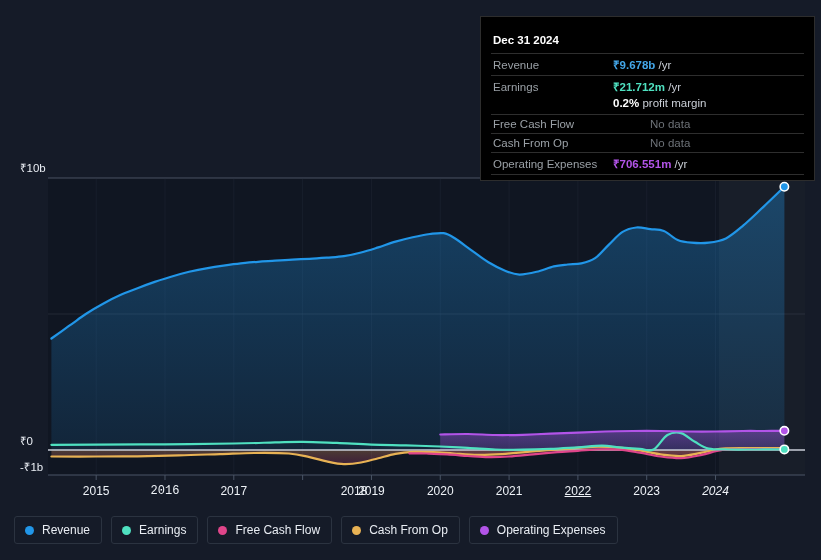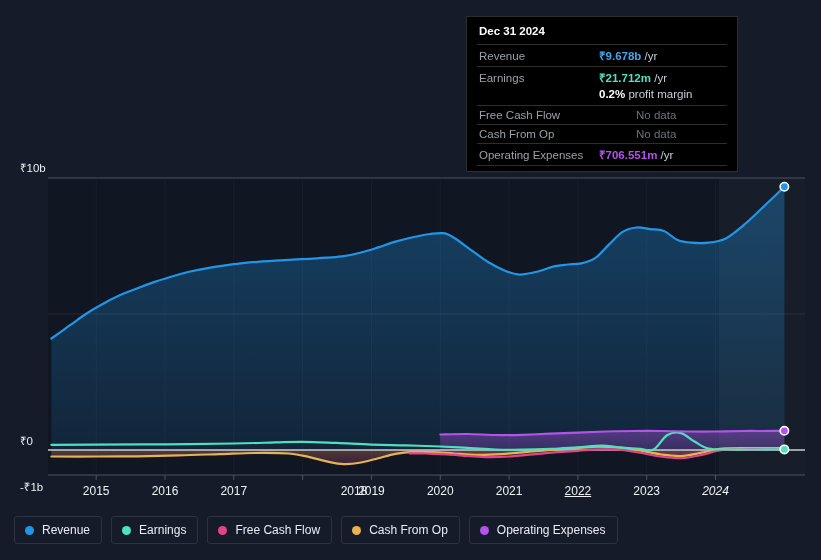--- a/index.html
+++ b/index.html
@@ -20,25 +20,25 @@
     color: #e9edf3;
     font-size: 11.5px;
     white-space: nowrap;
   }
   .y-label { left: 20px; }
   .x-label { top: 484px; transform: translateX(-50%); font-size: 12px; color: #eef2f7; }
 
   
   #tooltip {
     position: absolute;
-    left: 466px; top: 16px;
-    width: 272px;
+    left: 480px; top: 16px;
+    width: 335px;
     background: #000000;
     border: 1px solid #2d2d2d;
-    padding: 7px 10px 4px 10px;
+    padding: 16px 10px 4px 10px;
     z-index: 40;
   }
   #tooltip .tt-date {
     color: #ffffff; font-size: 11.5px; font-weight: bold;
     padding: 1px 0 7px 2px;
   }
   .tt-row {
     display: flex; align-items: baseline;
     border-top: 1px solid #2e2e2e;
     padding: 3px 2px 3px 2px;
@@ -127,23 +127,23 @@
         <path d="M440.3,434.5C444.9,434.4 458.6,433.9 467.8,434.0C477.0,434.0 486.1,434.9 495.3,435.0C504.5,435.2 513.7,435.0 522.8,434.8C532.0,434.5 541.2,434.0 550.4,433.7C559.5,433.3 568.7,433.0 577.9,432.6C587.1,432.2 596.3,431.8 605.4,431.5C614.6,431.2 623.8,431.1 633.0,431.0C642.1,430.9 651.3,430.9 660.5,431.0C669.7,431.1 678.8,431.4 688.0,431.5C697.2,431.6 706.4,431.6 715.5,431.5C724.7,431.4 735.0,431.1 743.1,431.0C751.1,430.9 756.8,431.0 763.7,431.0C770.6,430.9 780.9,430.8 784.4,430.8" fill="none" stroke="#b254e8" stroke-width="2.2" stroke-linecap="round" stroke-linejoin="round"></path>
         <circle cx="784.3545454545485" cy="186.7584" r="4.2" fill="#2196e8" stroke="#ffffff" stroke-width="1.6"></circle>
         <circle cx="784.3545454545485" cy="430.78048" r="4.2" fill="#b254e8" stroke="#ffffff" stroke-width="1.6"></circle>
         <circle cx="784.3545454545485" cy="449.40976" r="4.2" fill="#4fe0c0" stroke="#ffffff" stroke-width="1.6"></circle>
       </svg>
   </div>
 
   <div id="axis-labels">
       <div class="axis-label y-label" style="top: 160px;">₹10b</div>
       <div class="axis-label y-label" style="top: 433px;">₹0</div>
-      <div class="axis-label y-label" style="top: 479px;">-₹1b</div>
+      <div class="axis-label y-label" style="top: 459px;">-₹1b</div>
       <div class="axis-label x-label" style="left: 96.1727px;">2015</div>
-      <div class="axis-label x-label" style="left: 164.991px;">2016</div>
+      <div class="axis-label x-label" style="left: 164.991px; font-family: Liberation Mono, monospace;">2016</div>
       <div class="axis-label x-label" style="left: 233.809px;">2017</div>
       <div class="axis-label x-label" style="left: 314px; margin-left: 40px;">2018</div>
       <div class="axis-label x-label" style="left: 371.445px;">2019</div>
       <div class="axis-label x-label" style="left: 440.264px;">2020</div>
       <div class="axis-label x-label" style="left: 509.082px;">2021</div>
       <div class="axis-label x-label" style="left: 577.9px; text-decoration: underline;">2022</div>
       <div class="axis-label x-label" style="left: 646.718px;">2023</div>
       <div class="axis-label x-label" style="left: 715.536px; font-style: italic;">2024</div>
     </div>
 

